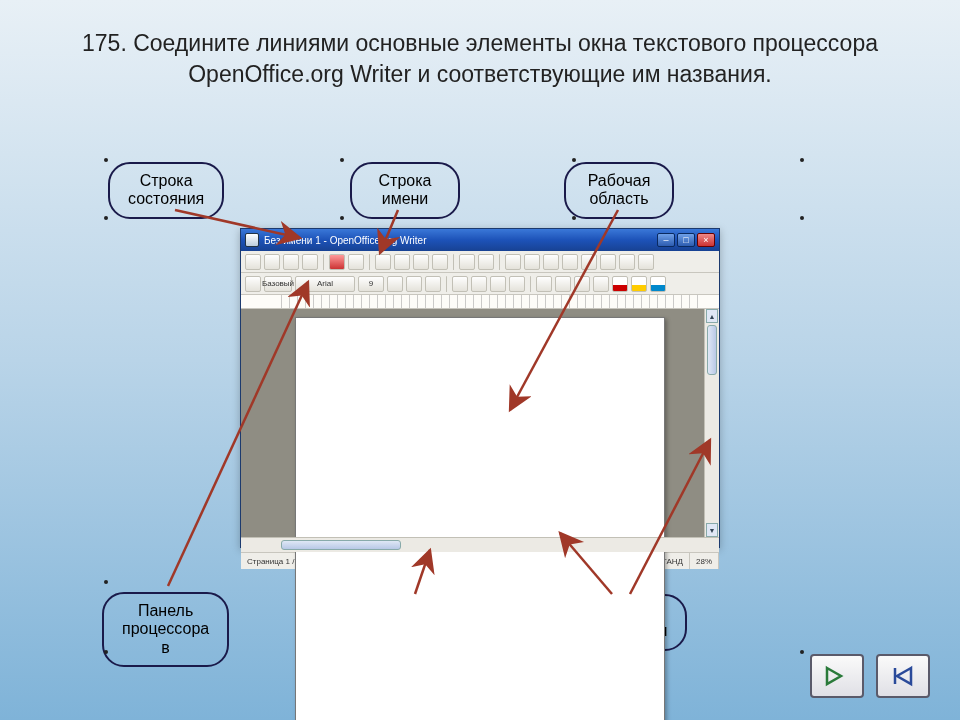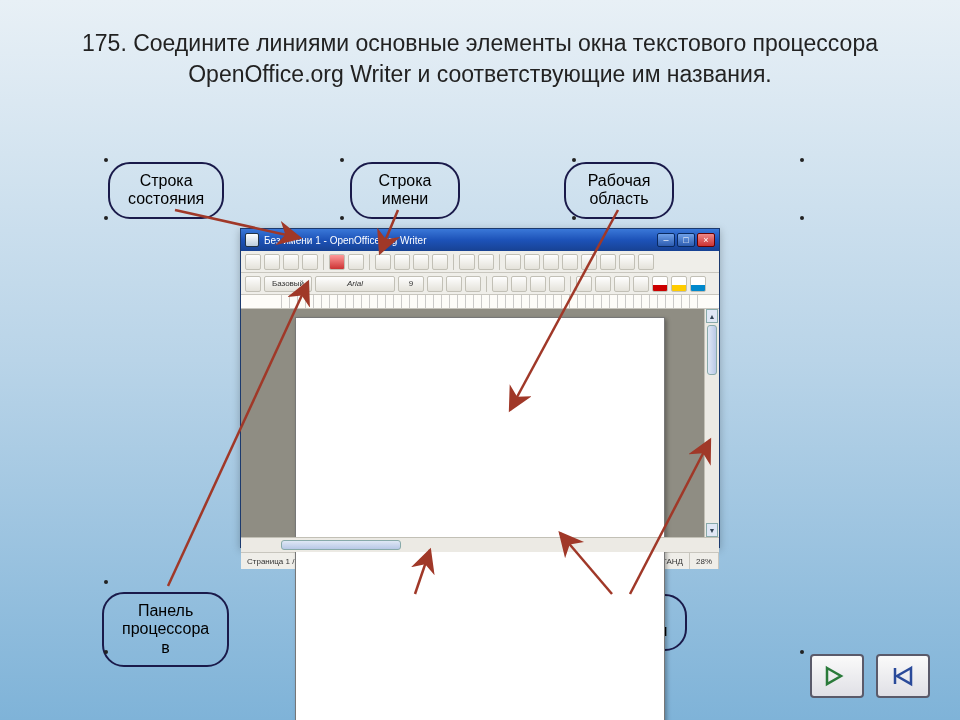--- a/index.html
+++ b/index.html
@@ -96,21 +96,21 @@
     align-items: center;
     gap: 3px;
     padding: 0 4px;
   }
   .tbtn {
     width: 16px; height: 16px;
     background: linear-gradient(#fefefe,#e4e2da);
     border: 1px solid #c2c0b6;
     border-radius: 2px;
   }
-  .tbtn.wide { width: 48px; display:flex; align-items:center; justify-content:center; font-size:8px; color:#333; }
+  .tbtn.wide { width: 28px; display:flex; align-items:center; justify-content:center; font-size:8px; color:#333; }
   .tbtn.sep { width:1px; background:#c2c0b6; border:none; height:16px; margin:0 2px;}
   .ruler {
     height: 14px;
     background: #fdfcf8;
     border-bottom: 1px solid #c8c6be;
     position: relative;
     font-size: 6px;
     color: #555;
   }
   .ruler .marks {
@@ -280,21 +280,21 @@
     <div class="tbtn"></div>
     <div class="tbtn"></div>
     <div class="tbtn"></div>
     <div class="tbtn"></div>
     <div class="tbtn"></div>
     <div class="tbtn"></div>
   </div>
   <div class="toolbar">
     <div class="tbtn"></div>
     <div class="tbtn wide">Базовый</div>
-    <div class="tbtn wide" style="width:80px;font-style:italic;">Arial</div>
+    <div class="tbtn wide" style="width:60px;">Arial</div>
     <div class="tbtn wide" style="width:26px;">9</div>
     <div class="tbtn"></div>
     <div class="tbtn"></div>
     <div class="tbtn"></div>
     <div class="tbtn sep"></div>
     <div class="tbtn"></div>
     <div class="tbtn"></div>
     <div class="tbtn"></div>
     <div class="tbtn"></div>
     <div class="tbtn sep"></div>

